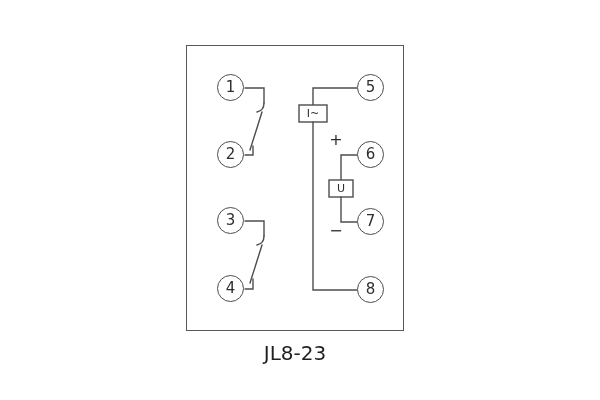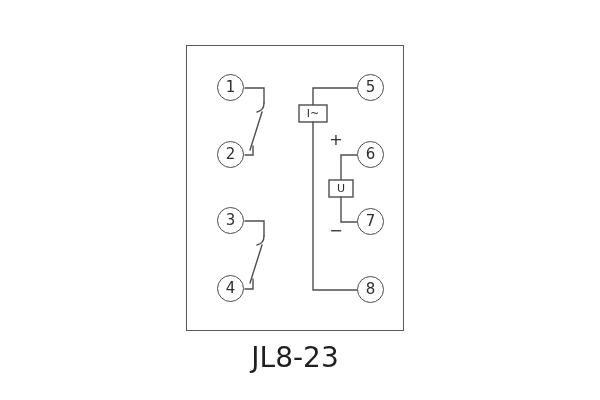--- a/index.html
+++ b/index.html
@@ -66,21 +66,21 @@
     font-size: 16px;
     color: #2f2f2f;
     line-height: 1;
   }
   .caption {
     position: absolute;
     left: 186px;
     top: 341px;
     width: 218px;
     text-align: center;
-    font-size: 28px;
+    font-size: 20px;
     color: #1f1f1f;
   }
 </style>
 </head>
 <body>
 
 <div class="stage">
 
   <div class="frame"></div>
 

